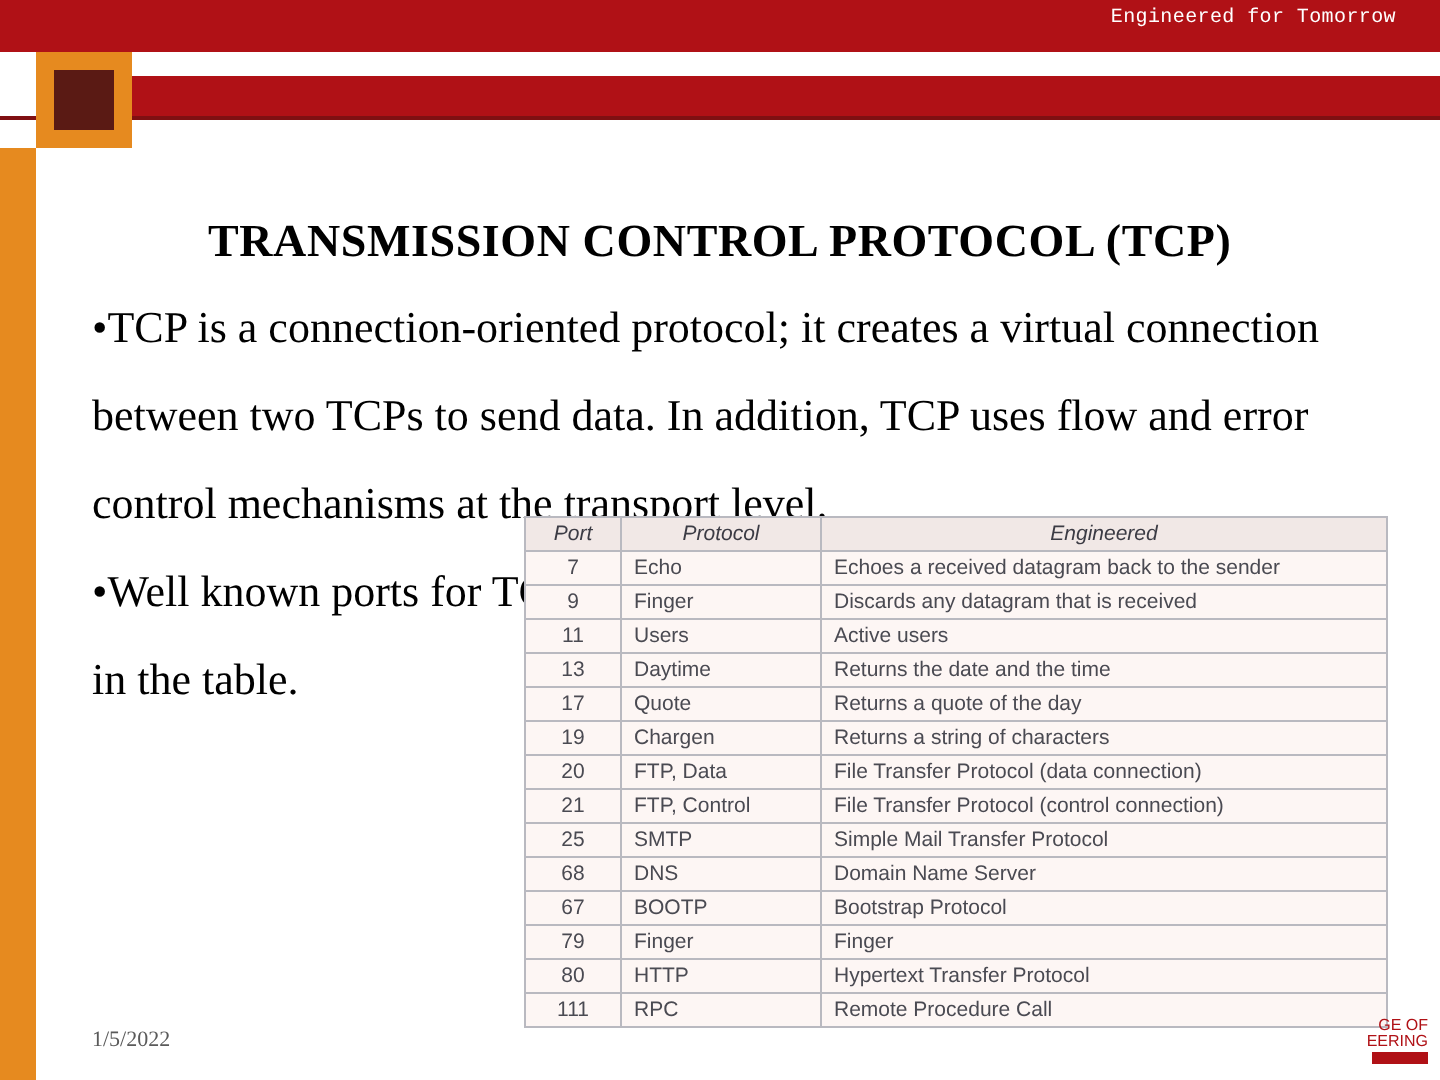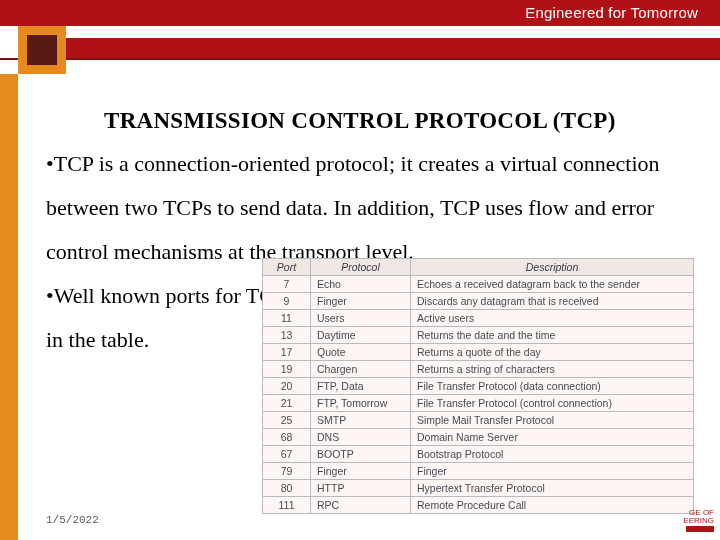--- a/index.html
+++ b/index.html
@@ -1,21 +1,21 @@
 <!DOCTYPE html>
 <html><head>
 <meta charset="utf-8">
 <style>
   * { box-sizing: border-box; margin: 0; padding: 0; }
   html, body { width: 720px; height: 540px; overflow: hidden; font-family: "Times New Roman", serif; background: #fff; }
   .slide { position: relative; width: 720px; height: 540px; background: #fff; }
 
   
   .topbar { position: absolute; left: 0; top: 0; width: 720px; height: 26px; background: #b01116; }
-  .tagline { position: absolute; right: 22px; top: 4px; color: #fff; font-family: Liberation Sans, sans-serif; font-size: 15px; letter-spacing: 0.2px; }
+  .tagline { position: absolute; right: 22px; top: 4px; color: #fff; font-family: Liberation Mono, monospace; font-size: 10px; letter-spacing: 0.2px; }
 
   .redband { position: absolute; left: 38px; top: 38px; width: 682px; height: 22px; background: #b01116; }
   .rule { position: absolute; left: 0; top: 58px; width: 720px; height: 2px; background: #7f1012; }
 
   .notch-outer { position: absolute; left: 18px; top: 26px; width: 48px; height: 48px; background: #e68a1f; }
   .notch-inner { position: absolute; left: 27px; top: 35px; width: 30px; height: 30px; background: #5a1a14; }
 
   .orange-rail { position: absolute; left: 0; top: 74px; width: 18px; height: 466px; background: #e68a1f; }
 
   
@@ -28,21 +28,21 @@
 
   
   .tbl { position: absolute; left: 262px; top: 258px; width: 432px; border-collapse: collapse; font-family: Arial, sans-serif; font-size: 10.5px; color: #4a4a52; }
   .tbl th, .tbl td { border: 1px solid #b9b9c0; padding: 2px 6px; height: 17px; background: #fdf6f4; }
   .tbl th { background: #f1e8e6; font-style: italic; font-weight: normal; text-align: center; color: #3b3b44; }
   .tbl td.port { text-align: center; width: 48px; }
   .tbl td.proto { width: 100px; }
   .tbl td.desc { }
 
   
-  .date { position: absolute; left: 46px; bottom: 14px; font-family: Liberation Mono, monospace; font-size: 11px; color: #5a5a5a; }
+  .date { position: absolute; left: 46px; bottom: 14px; font-family: Liberation Serif, serif; font-size: 11px; color: #5a5a5a; }
   .corner { position: absolute; right: 6px; bottom: 6px; font-family: Arial, sans-serif; font-size: 8px; color: #b01116; line-height: 1; text-align: right; }
   .corner-bar { display:inline-block; width: 28px; height: 6px; background:#b01116; margin-top:1px;}
 </style>
 </head>
 <body>
 
 <div class="slide">
 
   <div class="topbar"></div>
   <div class="tagline">Engineered for Tomorrow</div>
@@ -59,21 +59,21 @@
     <span class="bullet"></span><span>TCP is a connection-oriented protocol; it creates a virtual connection between two TCPs to send data. In addition, TCP uses flow and error control mechanisms at the transport level.</span><br>
     <span class="bullet"></span><span>Well known ports for TCP</span><br>
     <span>in the table.</span>
   </div>
 
   <table class="tbl">
     <thead>
       <tr>
         <th>Port</th>
         <th>Protocol</th>
-        <th>Description</th>
+        <th>Engineered</th>
       </tr>
     </thead>
     <tbody>
       <tr>
           <td class="port">7</td>
           <td class="proto">Echo</td>
           <td class="desc">Echoes a received datagram back to the sender</td>
         </tr>
       <tr>
           <td class="port">9</td>
@@ -100,21 +100,21 @@
           <td class="proto">Chargen</td>
           <td class="desc">Returns a string of characters</td>
         </tr>
       <tr>
           <td class="port">20</td>
           <td class="proto">FTP, Data</td>
           <td class="desc">File Transfer Protocol (data connection)</td>
         </tr>
       <tr>
           <td class="port">21</td>
-          <td class="proto">FTP, Tomorrow</td>
+          <td class="proto">FTP, Control</td>
           <td class="desc">File Transfer Protocol (control connection)</td>
         </tr>
       <tr>
           <td class="port">25</td>
           <td class="proto">SMTP</td>
           <td class="desc">Simple Mail Transfer Protocol</td>
         </tr>
       <tr>
           <td class="port">68</td>
           <td class="proto">DNS</td>

